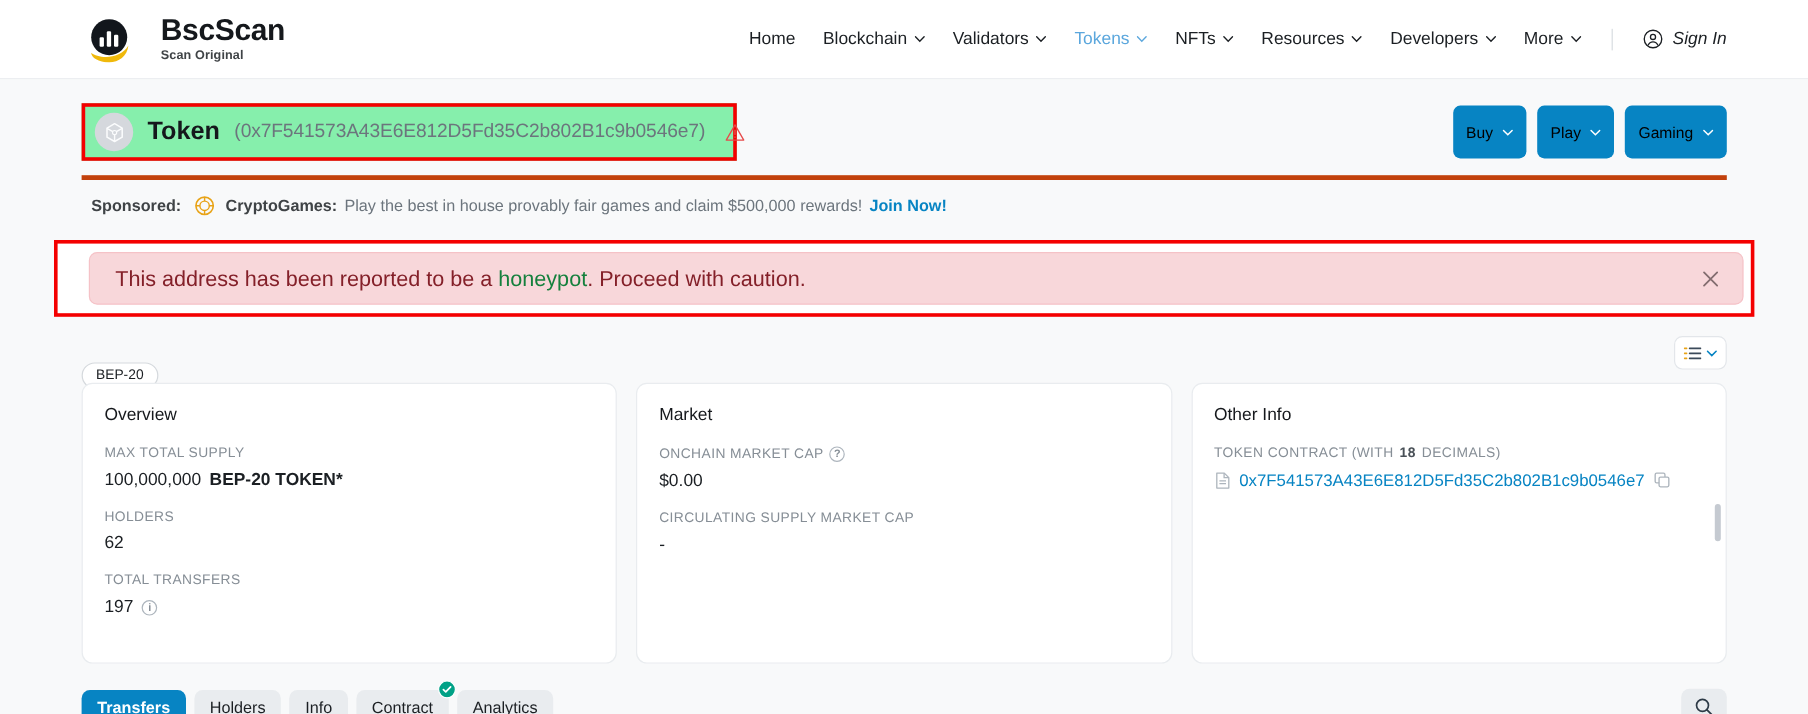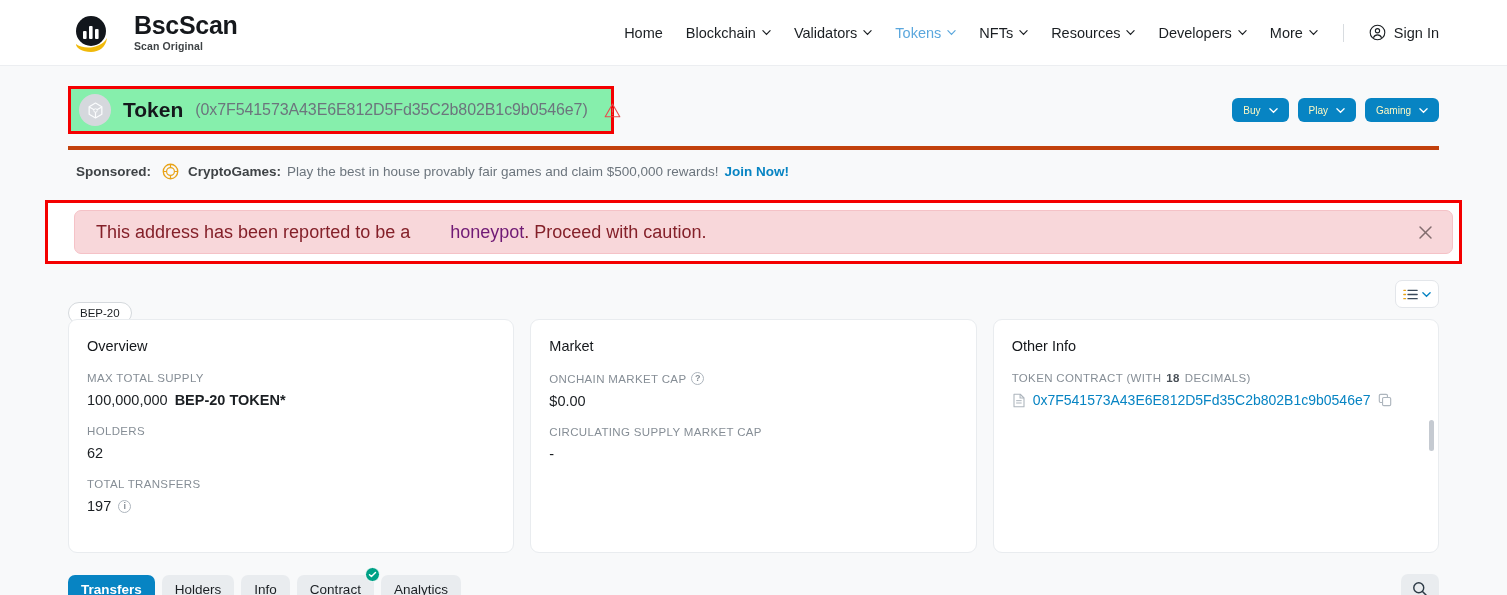--- a/index.html
+++ b/index.html
@@ -61,20 +61,21 @@
     margin: 0 2px;
   }
   .chev { width: 9px; height: 9px; flex: 0 0 auto; }
   .signin {
     display: flex;
     align-items: center;
     gap: 8px;
     font-size: 14.5px;
     color: #1b1f23;
     cursor: pointer;
+    font-style: italic;
   }
 
   
   .page { padding: 0 68px 0 68px; }
 
   
   .title-row {
     display: flex;
     align-items: center;
     height: 60px;
@@ -111,25 +112,25 @@
   .warn-tri { margin-left: 4px; display: flex; }
 
   .title-actions {
     margin-left: auto;
     display: flex;
     gap: 9px;
     align-items: center;
   }
   .btn-blue {
     background: #0784c3;
-    color: #fef9c3;
-    font-size: 10px;
+    color: #000000;
+    font-size: 13px;
     border-radius: 6px;
     padding: 0 11px;
-    height: 24px;
+    height: 44px;
     display: flex;
     align-items: center;
     gap: 8px;
     cursor: pointer;
     border: none;
     font-family: inherit;
   }
 
   
   .sponsor {
@@ -158,21 +159,21 @@
     background: #f8d7da;
     border: 1px solid #f5c2c7;
     border-radius: 7px;
     height: 44px;
     display: flex;
     align-items: center;
     padding: 0 16px 0 21px;
     font-size: 18px;
     color: #842029;
   }
-  .alert a { color: #701a75; text-decoration: none; cursor: pointer; margin-left: 35px; }
+  .alert a { color: #15803d; text-decoration: none; cursor: pointer; }
   .alert-close {
     margin-left: auto;
     width: 22px; height: 22px;
     display: flex; align-items: center; justify-content: center;
     cursor: pointer;
     opacity: .75;
   }
 
   
   .badge-row {

